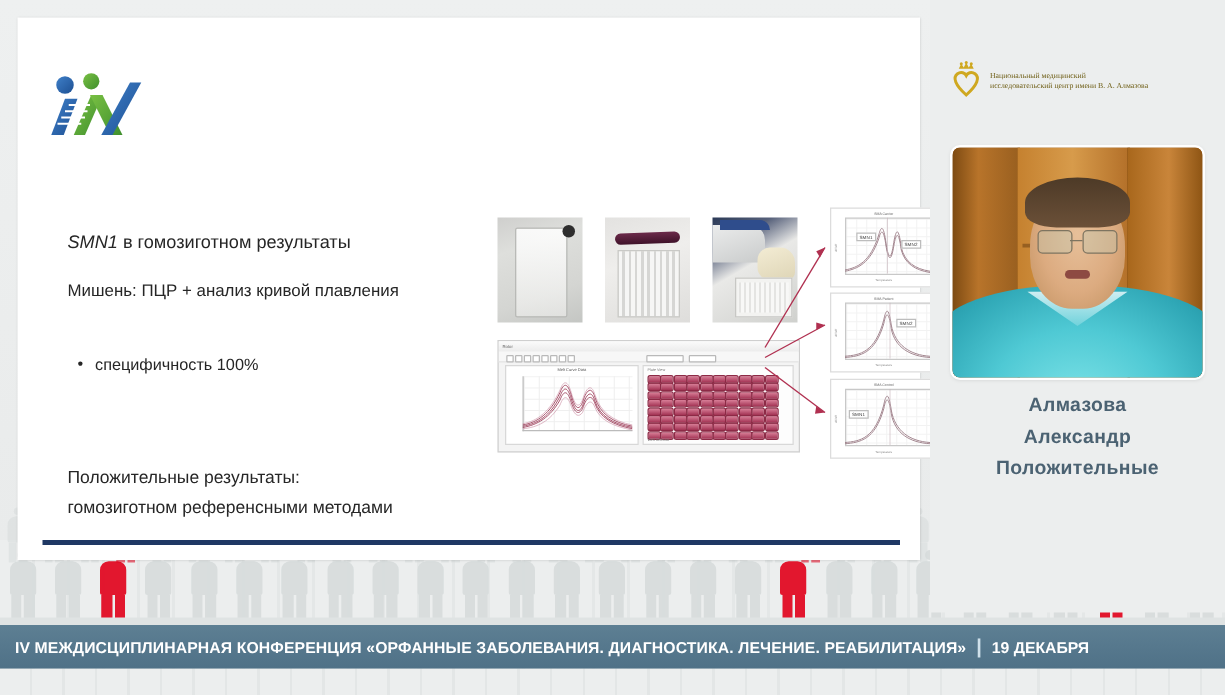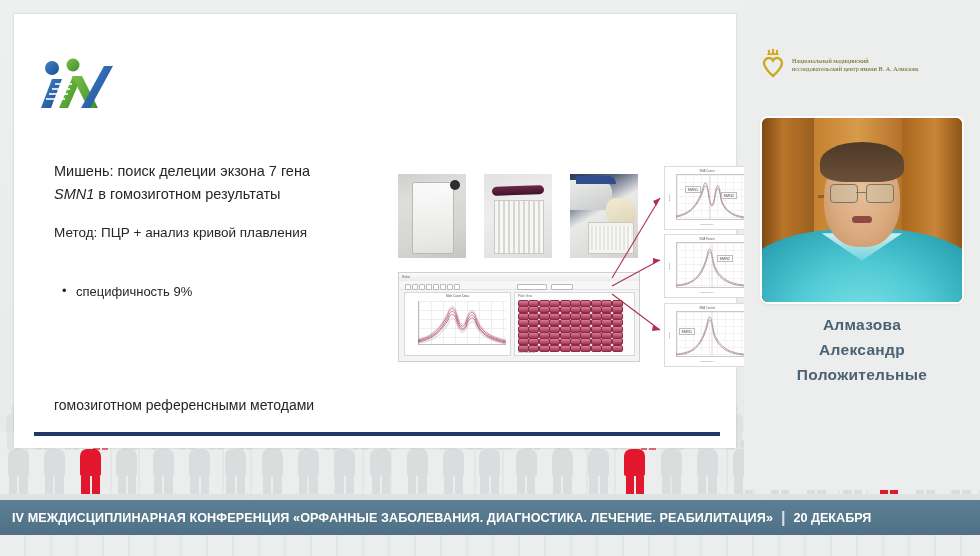--- a/index.html
+++ b/index.html
@@ -702,32 +702,32 @@
           <line x1="14" y1="47" x2="33" y2="47"></line>
           <line x1="17" y1="42" x2="36" y2="42"></line>
           <line x1="20" y1="37" x2="38" y2="37"></line>
           <line x1="23" y1="32" x2="40" y2="32"></line>
         </g>
       </svg>
     </div>
 
 
     <div class="txt t-target">
-      <span>Мишень: поиск делеции экзона 7 гена</span><br>
+      <br>
       <span class="gene">SMN1</span><span> в гомозиготном результаты</span>
     </div>
 
-    <div class="txt t-method">Метод: ПЦР + анализ кривой плавления</div>
+    <div class="txt t-method">Мишень: ПЦР + анализ кривой плавления</div>
 
     <ul class="bullets txt">
-      <li>специфичность 9%</li>
+      <li>специфичность 100%</li>
     </ul>
 
     <div class="txt t-positive">
-      <br>
+      <span>Положительные результаты:</span><br>
       <span>гомозиготном референсными методами</span>
     </div>
 
     <div class="photo ph1"></div>
     <div class="photo ph2">
       <span class="cap"></span>
       <span class="strip"></span>
     </div>
     <div class="photo ph3">
       <span class="mach"></span>
@@ -964,17 +964,17 @@
       <span>Алмазова</span><br>
       <span>Александр</span><br>
       <span>Положительные</span>
     </div>
   </div>
 
   <div class="banner-strip-top"></div>
   <div class="banner">
     <span class="banner-text">IV МЕЖДИСЦИПЛИНАРНАЯ КОНФЕРЕНЦИЯ «ОРФАННЫЕ ЗАБОЛЕВАНИЯ. ДИАГНОСТИКА. ЛЕЧЕНИЕ. РЕАБИЛИТАЦИЯ»</span>
     <span class="banner-sep">|</span>
-    <span class="banner-date">20 ДЕКАБРЯ</span>
+    <span class="banner-date">19 ДЕКАБРЯ</span>
   </div>
   <div class="banner-strip-bot"></div>
 
 </div>
 
 </body></html>

